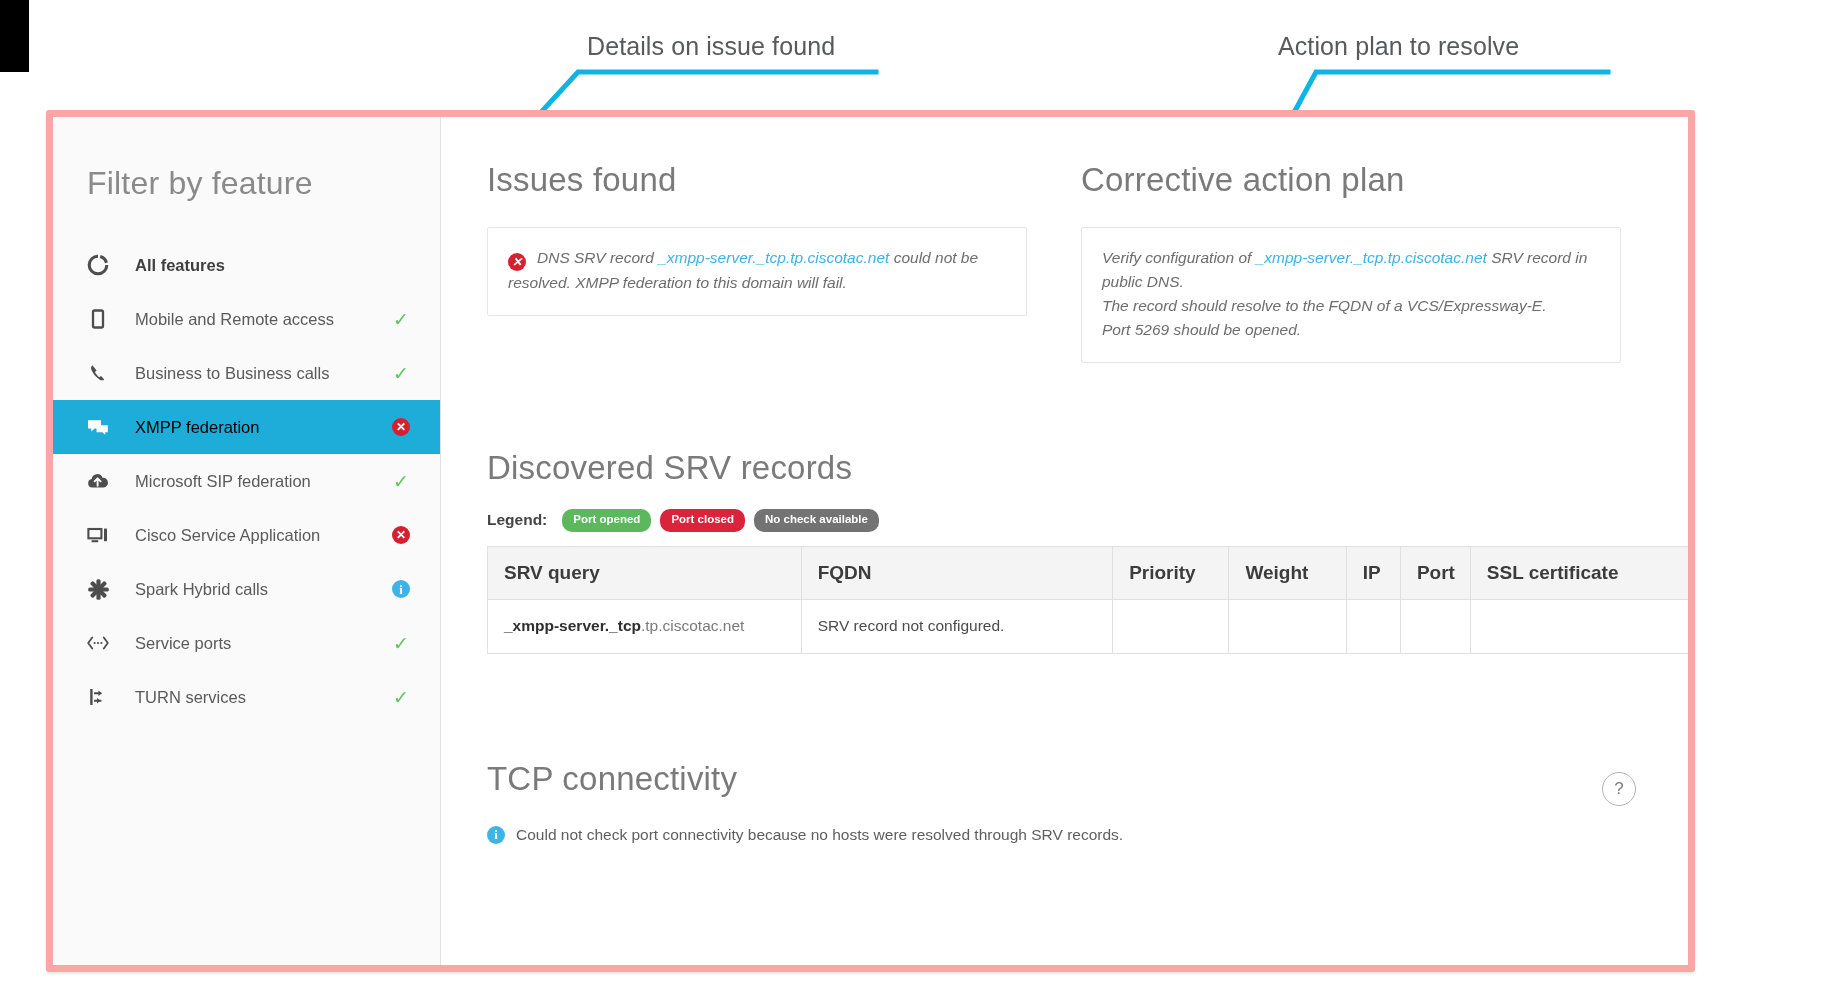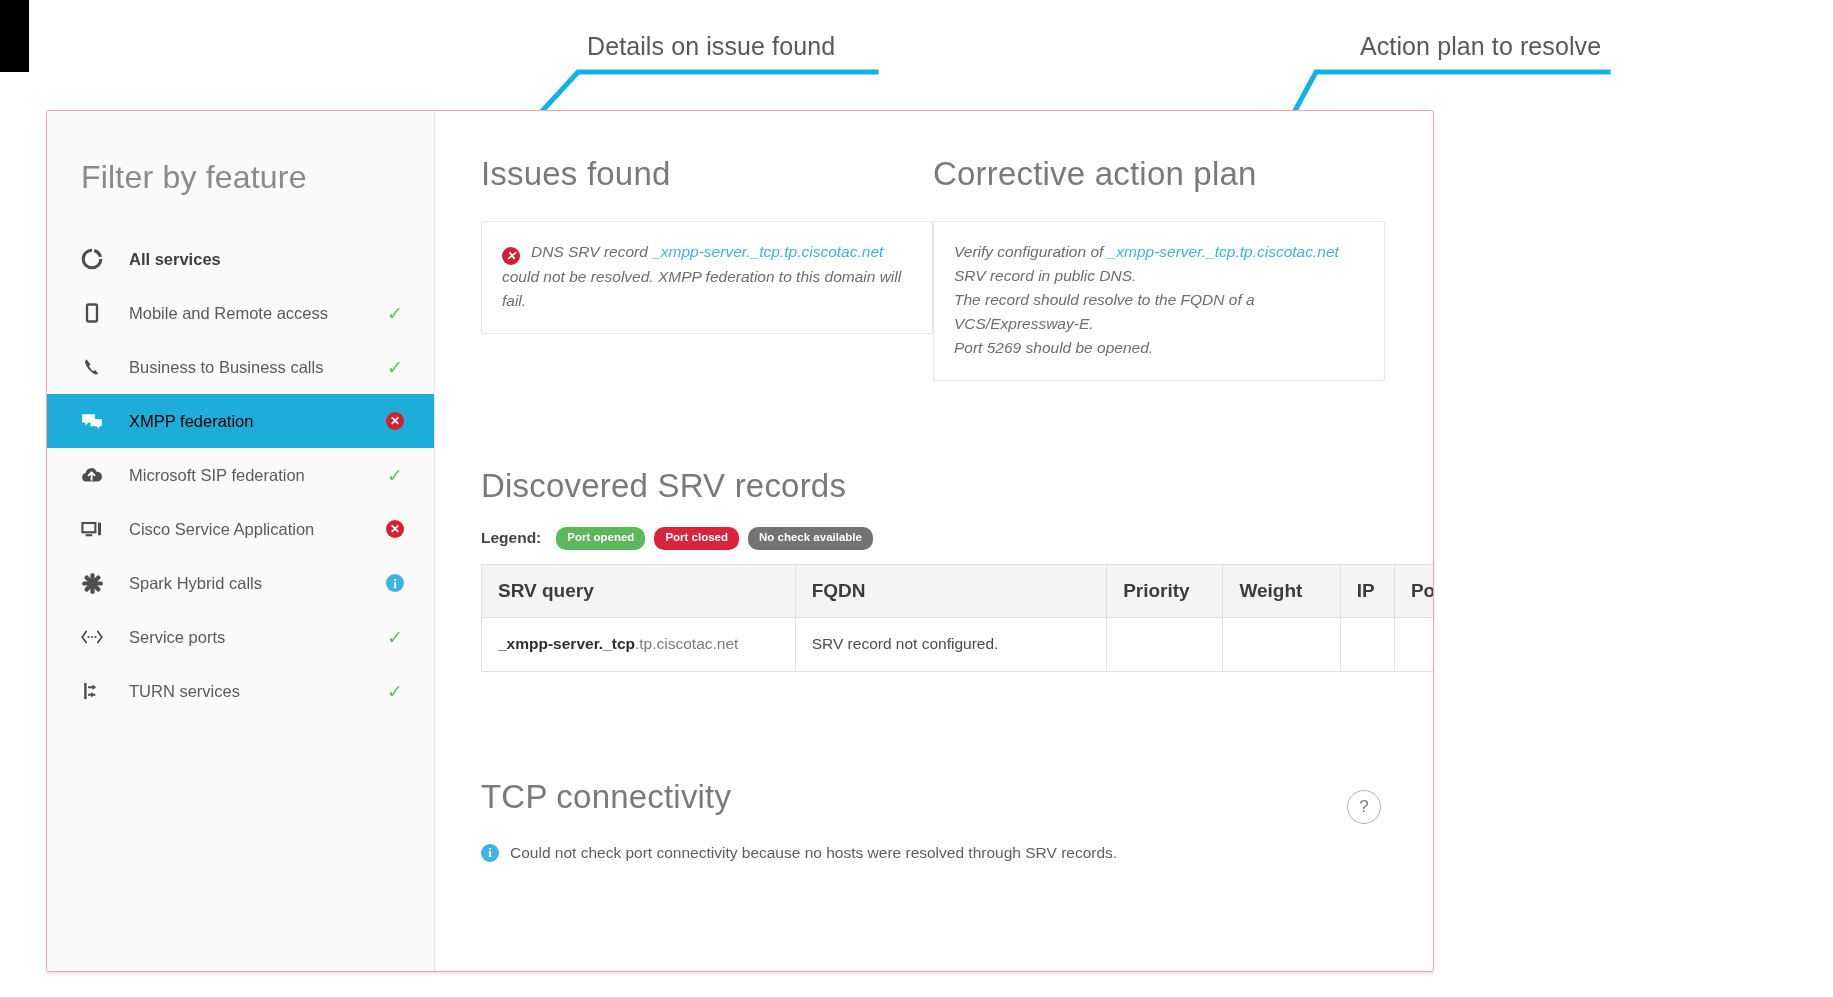--- a/index.html
+++ b/index.html
@@ -22,23 +22,23 @@
     font-family: "Liberation Sans", sans-serif;
     white-space: nowrap;
     letter-spacing: 0.1px;
   }
   .callout-svg { position: absolute; left: 0; top: 0; width: 1833px; height: 200px; pointer-events: none; }
 
   
   .card {
     position: absolute;
     left: 46px; top: 110px;
-    width: 1388px; height: 862px;
+    width: 1649px; height: 862px;
     background: #ffffff;
-    border: 1px solid #fca5a5;
+    border: 7px solid #fca5a5;
     border-radius: 3px;
     box-shadow: 0 2px 3px rgba(0,0,0,0.10);
     display: flex;
     overflow: hidden;
   }
 
   
   .sidebar {
     width: 388px;
     background: #fafafa;
@@ -89,21 +89,21 @@
   .badge-x { background: #d6202f; }
   .badge-i { background: #3db4e5; font-family: "Liberation Serif", serif; font-size: 13px; }
 
   
   .content {
     flex: 1 1 auto;
     position: relative;
     padding: 44px 48px 0 46px;
     overflow: hidden;
   }
-  .cols { display: flex; }
+  .cols { display: flex; gap: 54px; }
   .col { flex: 1 1 0; min-width: 0; }
   .col-left { max-width: 540px; }
   .col-right { max-width: 540px; }
 
   h2.section-h {
     font-size: 33px;
     font-weight: 400;
     color: #7a7a7a;
     margin-bottom: 28px;
     letter-spacing: 0.2px;
@@ -187,36 +187,36 @@
   <div class="corner-block"></div>
 
   <svg class="callout-svg" viewBox="0 0 1833 200">
     <polyline points="534,120 578,72 876,72" fill="none" stroke="#0fb4e5" stroke-width="5" stroke-linecap="square"></polyline>
     <circle cx="534" cy="120" r="8" fill="#0fb4e5"></circle>
     <polyline points="1272,153 1316,72 1608,72" fill="none" stroke="#0fb4e5" stroke-width="5" stroke-linecap="square"></polyline>
     <circle cx="1272" cy="153" r="8" fill="#0fb4e5"></circle>
   </svg>
 
   <div class="callout-label" style="left:587px; top:32px;">Details on issue found</div>
-  <div class="callout-label" style="left:1360px; top:32px;text-align:right;">Action plan to resolve</div>
+  <div class="callout-label" style="left:1278px; top:32px;text-align:right;">Action plan to resolve</div>
 
   <div class="card">
 
     <aside class="sidebar">
       <div class="sidebar-title">Filter by feature</div>
       <ul class="nav-list">
 
         <li class="nav-item bold">
           <span class="nav-icon">
             <svg width="22" height="22" viewBox="0 0 22 22">
                 <path d="M11 2.2a8.8 8.8 0 1 0 8.8 8.8" fill="none" stroke="currentColor" stroke-width="3.1"></path>
                 <path d="M13.2 2.6a8.8 8.8 0 0 1 6.2 6.2" fill="none" stroke="currentColor" stroke-width="3.1"></path>
               </svg>
           </span>
-          <span class="nav-label">All services</span>
+          <span class="nav-label">All features</span>
           <span class="nav-status"></span>
         </li>
 
         <li class="nav-item">
           <span class="nav-icon">
             <svg width="22" height="22" viewBox="0 0 22 22">
                 <rect x="6" y="2.5" width="10" height="17" rx="1.6" fill="none" stroke="currentColor" stroke-width="2.3"></rect>
               </svg>
           </span>
           <span class="nav-label">Mobile and Remote access</span>

